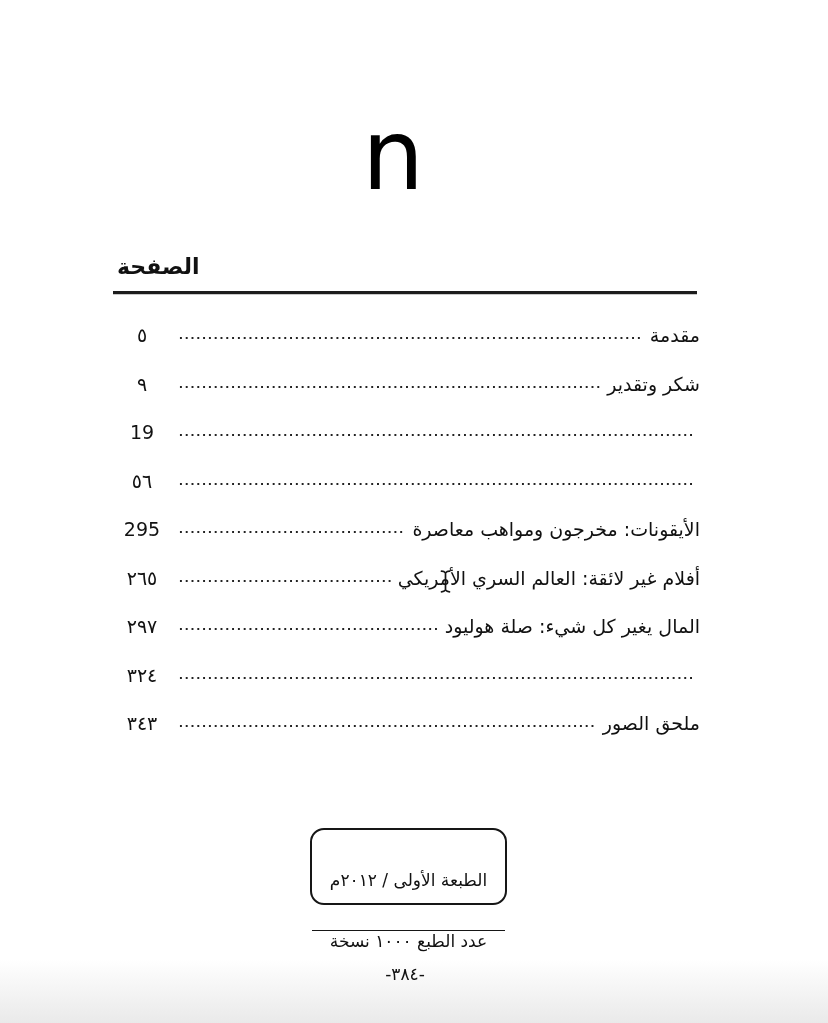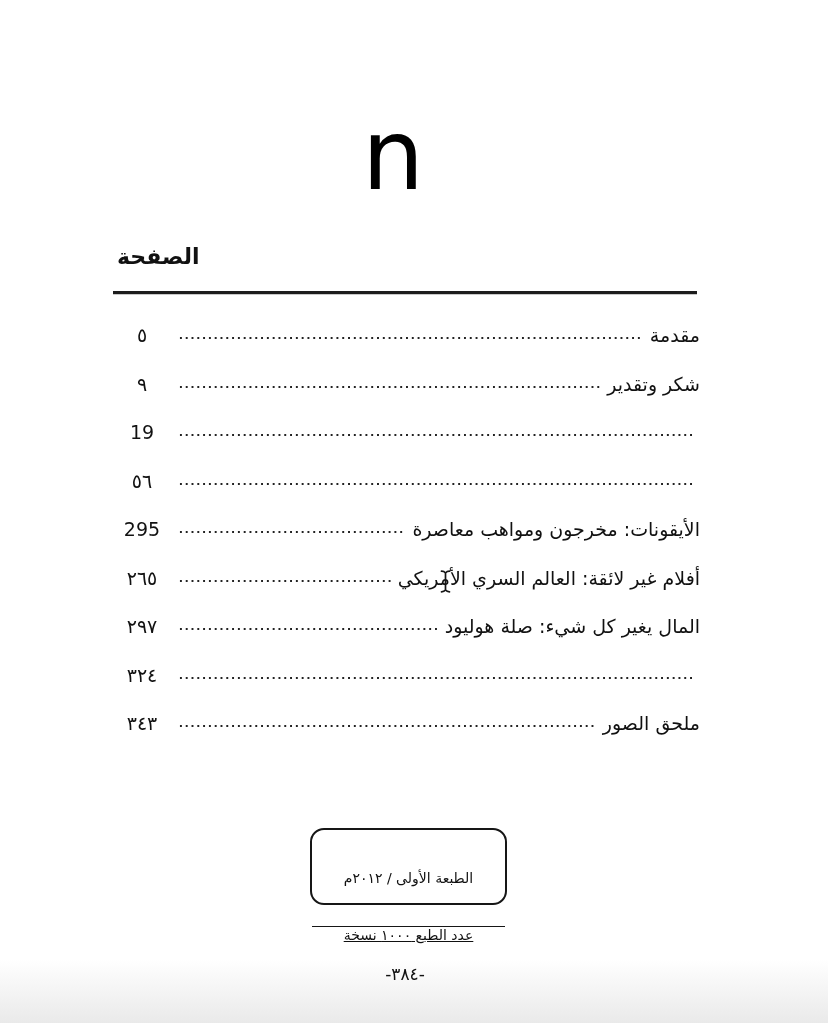--- a/index.html
+++ b/index.html
@@ -14,21 +14,21 @@
   .logo {
     position:absolute;
     left:362px; top:106px;
     font-size:98px; line-height:1;
     font-weight:normal;
     color:#000;
     letter-spacing:0;
   }
   .col-header {
     position:absolute;
-    left:117px; top:244px;
+    left:117px; top:254px;
     font-size:22px;
     font-weight:bold;
     direction:rtl;
   }
   .rule {
     position:absolute;
     left:113px; top:291px;
     width:584px; height:2.5px;
     background:#1c1c1c;
     border-bottom:1px solid #c9c9c9;
@@ -73,25 +73,25 @@
     width:197px; height:77px;
     border:2px solid #161616;
     border-radius:14px;
     display:flex; flex-direction:column;
     box-sizing:border-box;
     direction:rtl;
   }
   .edition-cell {
     flex:1;
     display:flex; align-items:center; justify-content:center;
-    font-size:14px;
+    font-size:17px;
     white-space:nowrap;
     margin-top:40px;
   }
-  .edition-cell.second { border-top:1.5px solid #161616;text-decoration:underline; }
+  .edition-cell.second { border-top:1.5px solid #161616; }
   .folio {
     position:absolute;
     left:0; top:964px;
     width:810px;
     text-align:center;
     font-size:17px;
     direction:rtl;
     letter-spacing:1px;
   }
   .bottom-shade {

